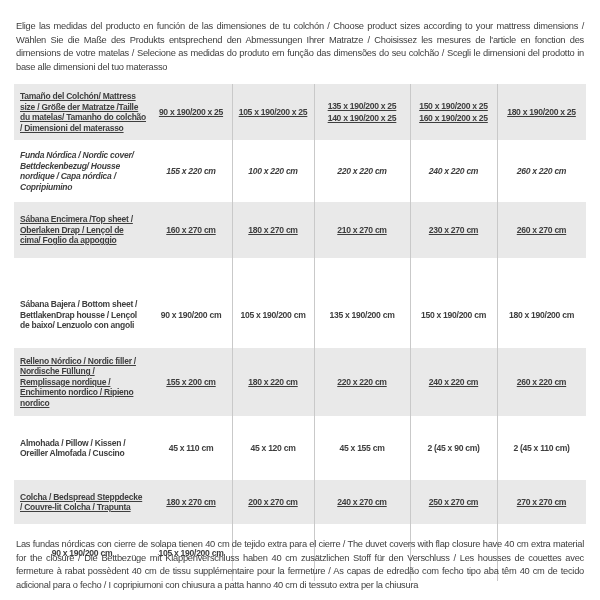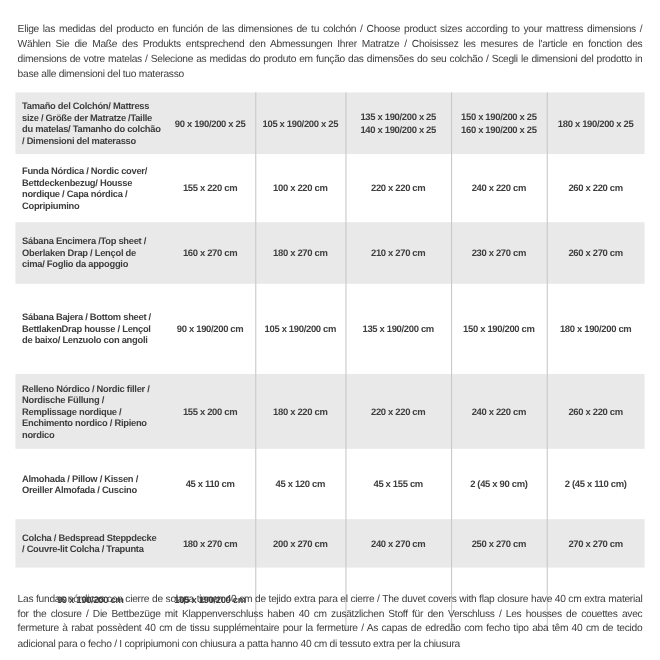--- a/index.html
+++ b/index.html
@@ -21,25 +21,25 @@
   .note.footer{top:538px;}
 
   .size-table{
     position:absolute;top:84px;left:14px;width:572px;
   }
   .trow{
     display:grid;
     grid-template-columns:136px 82px 82px 96px 87px 89px;
     align-items:center;
   }
-  .trow.shaded{background:var(--shade);}
+  .trow.shaded{background:var(--shade);text-decoration:underline;}
   .r1{height:56px;}
-  .r2{height:62px;}
+  .r2{height:62px;font-style:italic;}
   .r3{height:56px;}
-  .r4{height:82px;}
+  .r4{height:66px;margin-top:24px;}
   .r5{height:68px;}
   .r6{height:64px;}
   .r7{height:44px;}
   .r8{height:57px;}
 
   .rlabel{
     padding-left:6px;padding-right:4px;
     font-size:8.5px;font-weight:700;line-height:10.5px;
     letter-spacing:-0.25px;
   }

